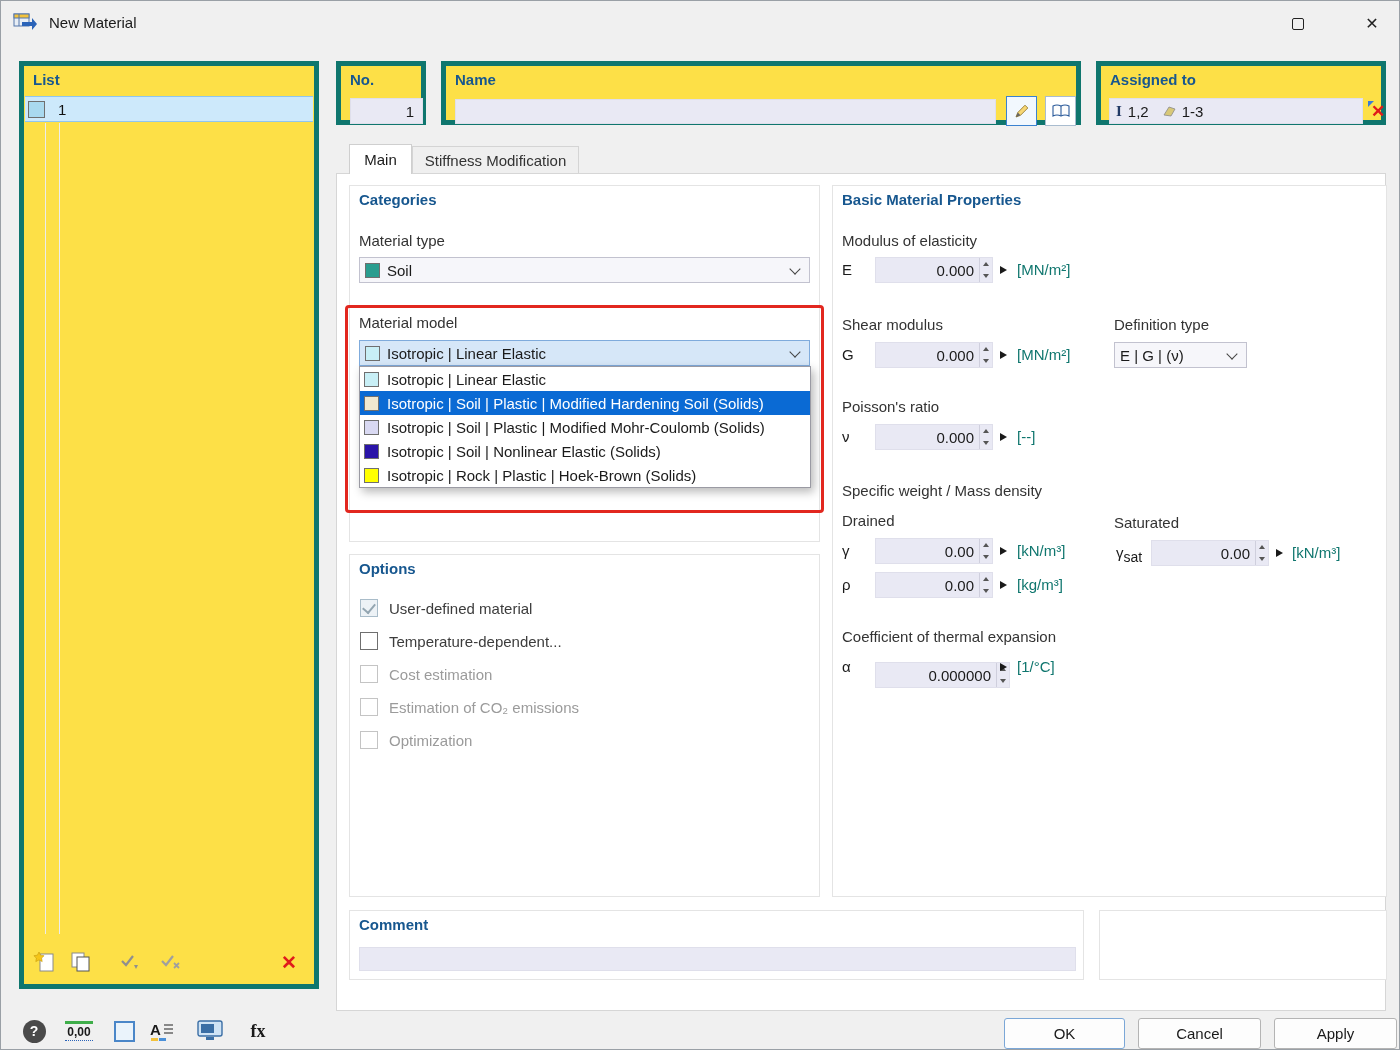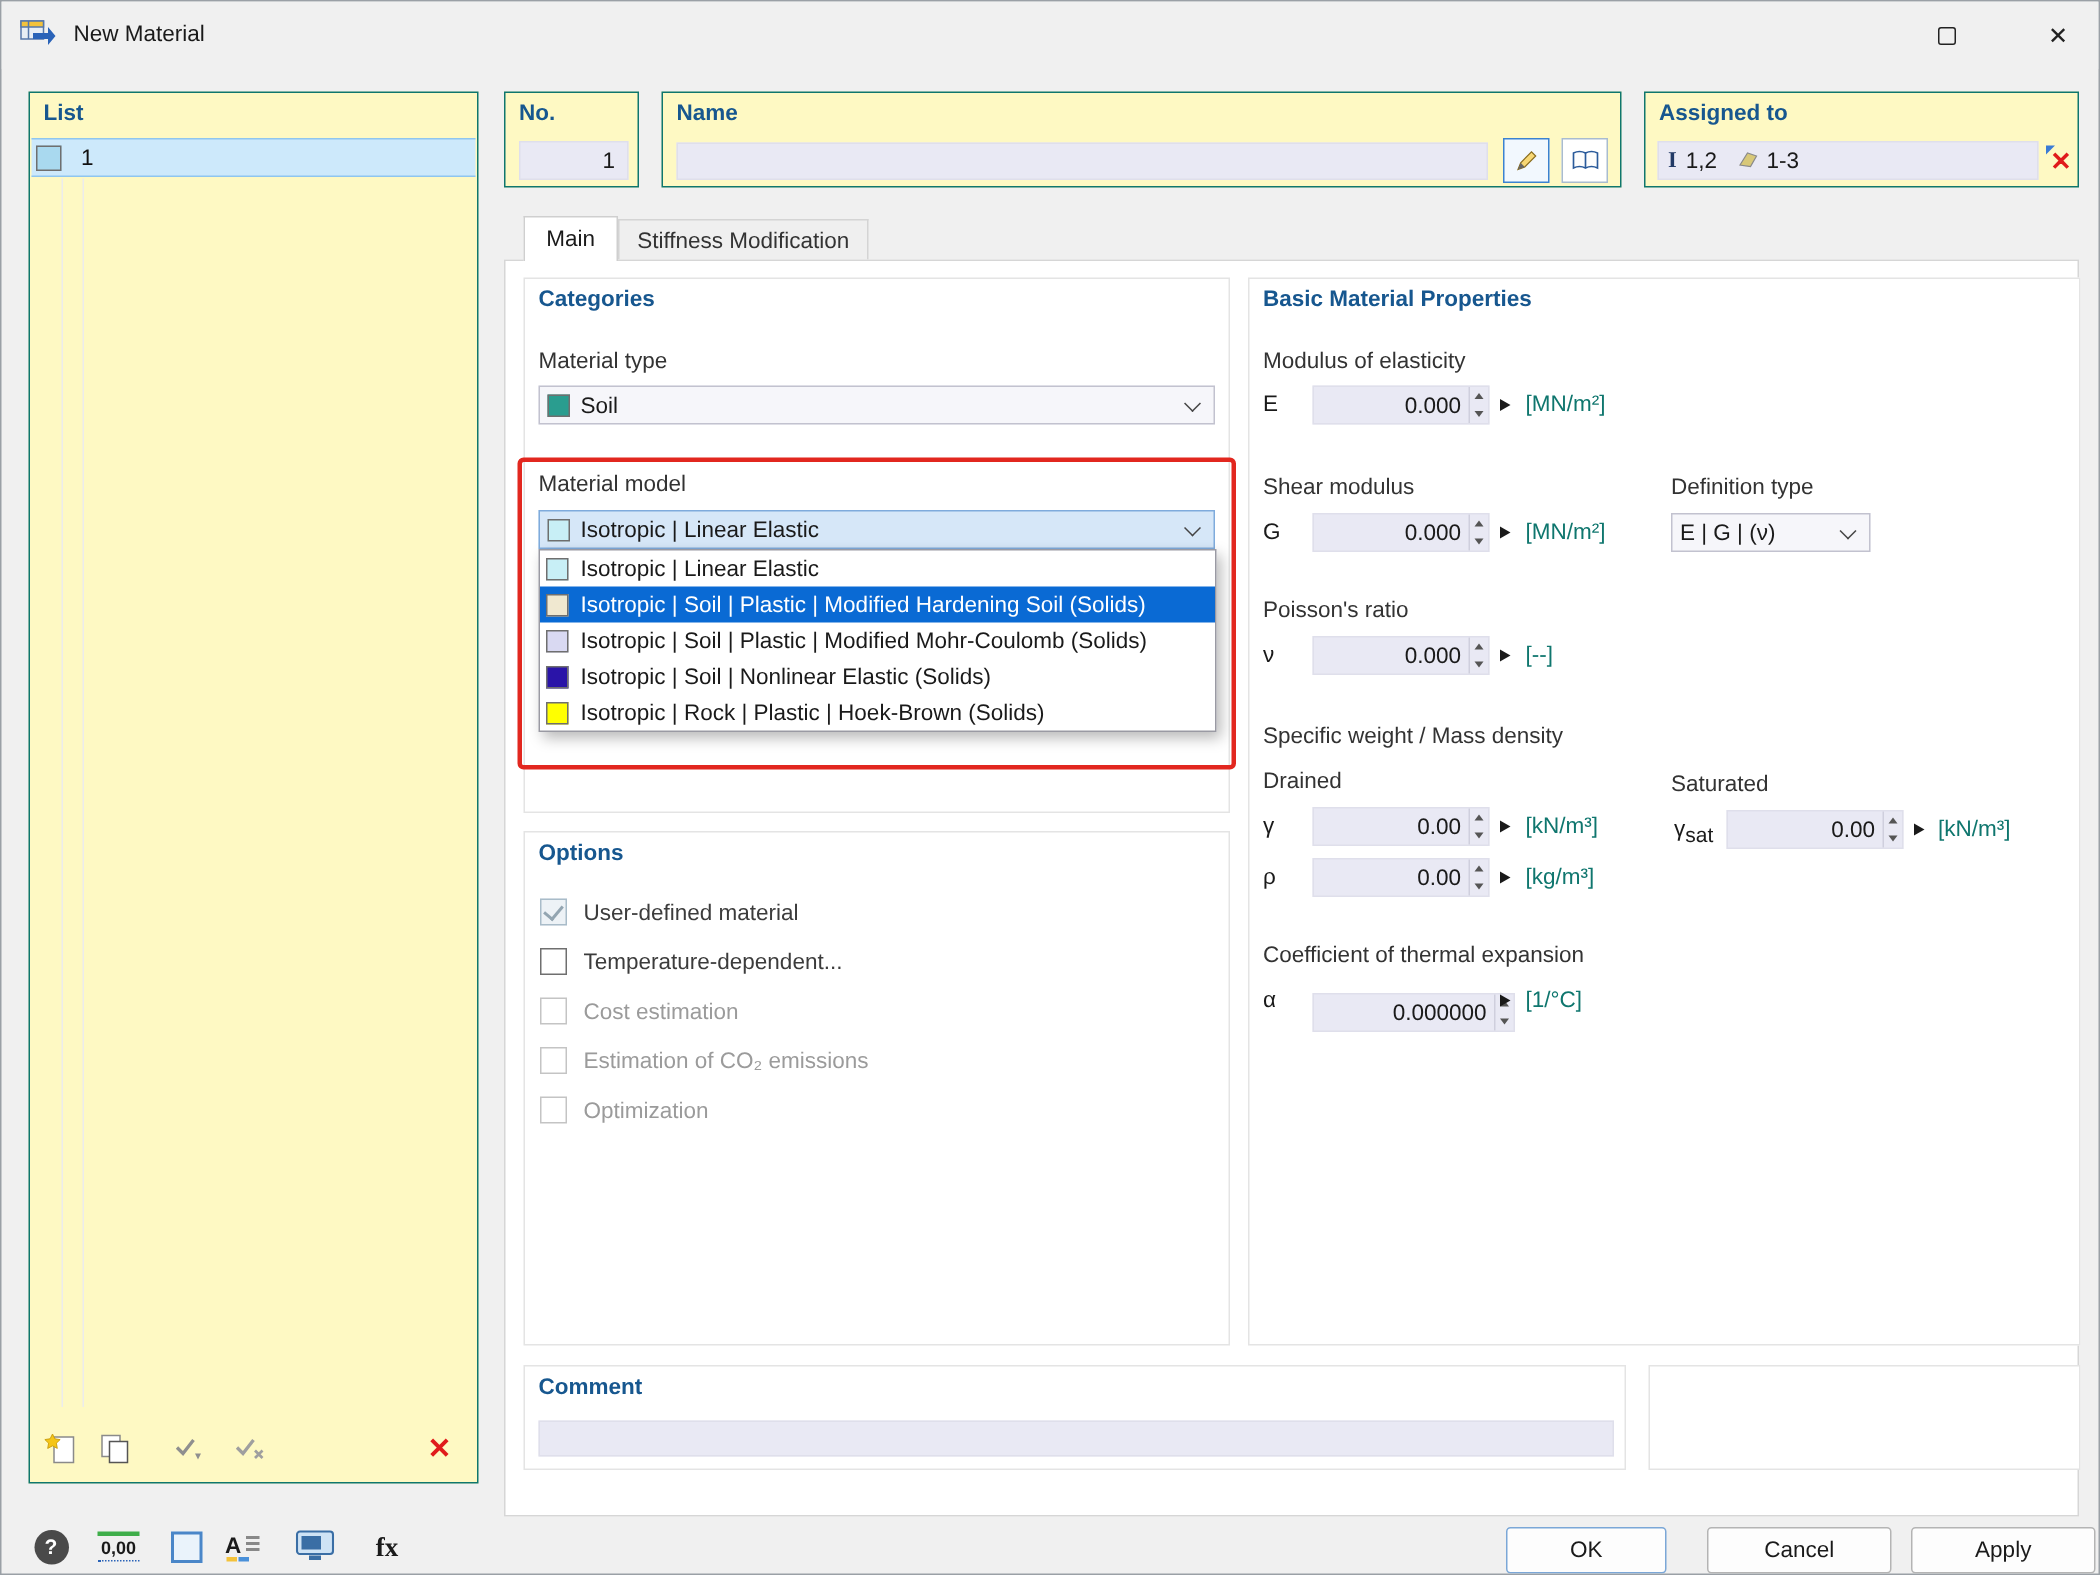--- a/index.html
+++ b/index.html
@@ -10,21 +10,21 @@
   
   .titlebar{position:absolute;left:0;top:0;width:100%;height:45px;background:#f0f0f0}
   .app-icon{position:absolute;left:12px;top:9px;width:26px;height:26px}
   .title{position:absolute;left:48px;top:13px;font-size:15px;color:#1a1a1a}
   .win-btn{position:absolute;top:0;height:45px;width:46px;display:flex;align-items:center;justify-content:center;font-size:16px;color:#222}
   .win-btn.close{right:4px}
   .win-btn.max{right:78px}
   .max-glyph{width:12px;height:12px;border:1.5px solid #222;border-radius:2px}
 
   
-  .panel{position:absolute;background:#fef9c3;border:1px solid #0f766e}
+  .panel{position:absolute;background:#fde047;border:5px solid #0f766e}
   .panel-h{position:absolute;left:9px;top:5px;font-size:15px;font-weight:bold;color:#17578f;white-space:nowrap}
   .group{position:absolute;background:#fff;border:1px solid #e4e4e4}
 
   
   .lbl{position:absolute;font-size:15px;color:#333;white-space:nowrap}
   .sym{position:absolute;font-size:15px;color:#1a1a1a;line-height:26px}
   .unit{position:absolute;font-size:15px;color:#0f766e;line-height:26px;white-space:nowrap}
 
   
   .field{position:absolute;background:#e9e9f4;border:1px solid #dfdfeb;font-size:15px;color:#1a1a1a;display:flex;align-items:center}
@@ -392,17 +392,17 @@
     <svg width="26" height="22" viewBox="0 0 26 22">
       <rect x="1" y="1" width="24" height="15" rx="2" fill="#cfe3f5" stroke="#3a6ea5" stroke-width="1.4"></rect>
       <rect x="4" y="4" width="13" height="9" fill="#3a6ea5"></rect>
       <rect x="9" y="17" width="8" height="3" fill="#3a6ea5"></rect>
     </svg>
   </div>
   <div class="tool" style="left:240px;top:1016px;width:34px">
     <span class="fx-ic">fx</span>
   </div>
 
-  <div class="btn ok" style="left:1003px;top:1017px;width:107px">OK</div>
+  <div class="btn ok" style="left:1003px;top:1017px;width:121px">OK</div>
   <div class="btn" style="left:1137px;top:1017px;width:123px">Cancel</div>
   <div class="btn" style="left:1273px;top:1017px;width:123px">Apply</div>
 
 </div>
 
 </body></html>

